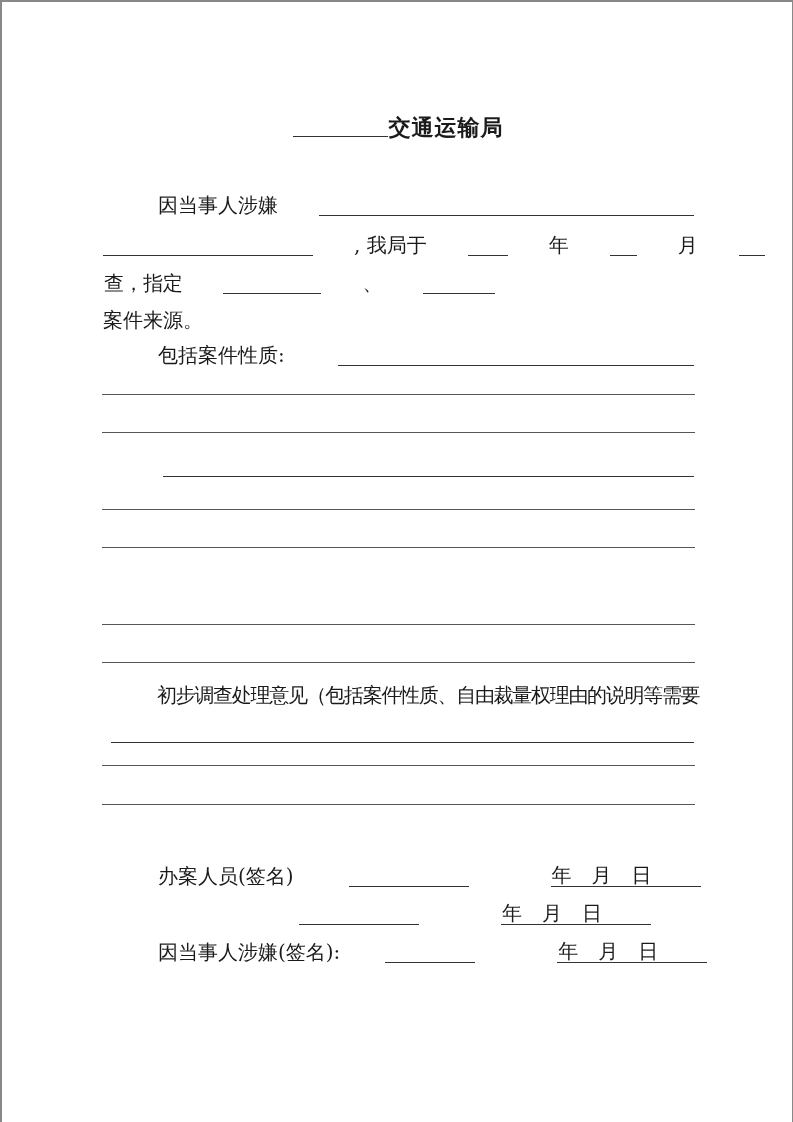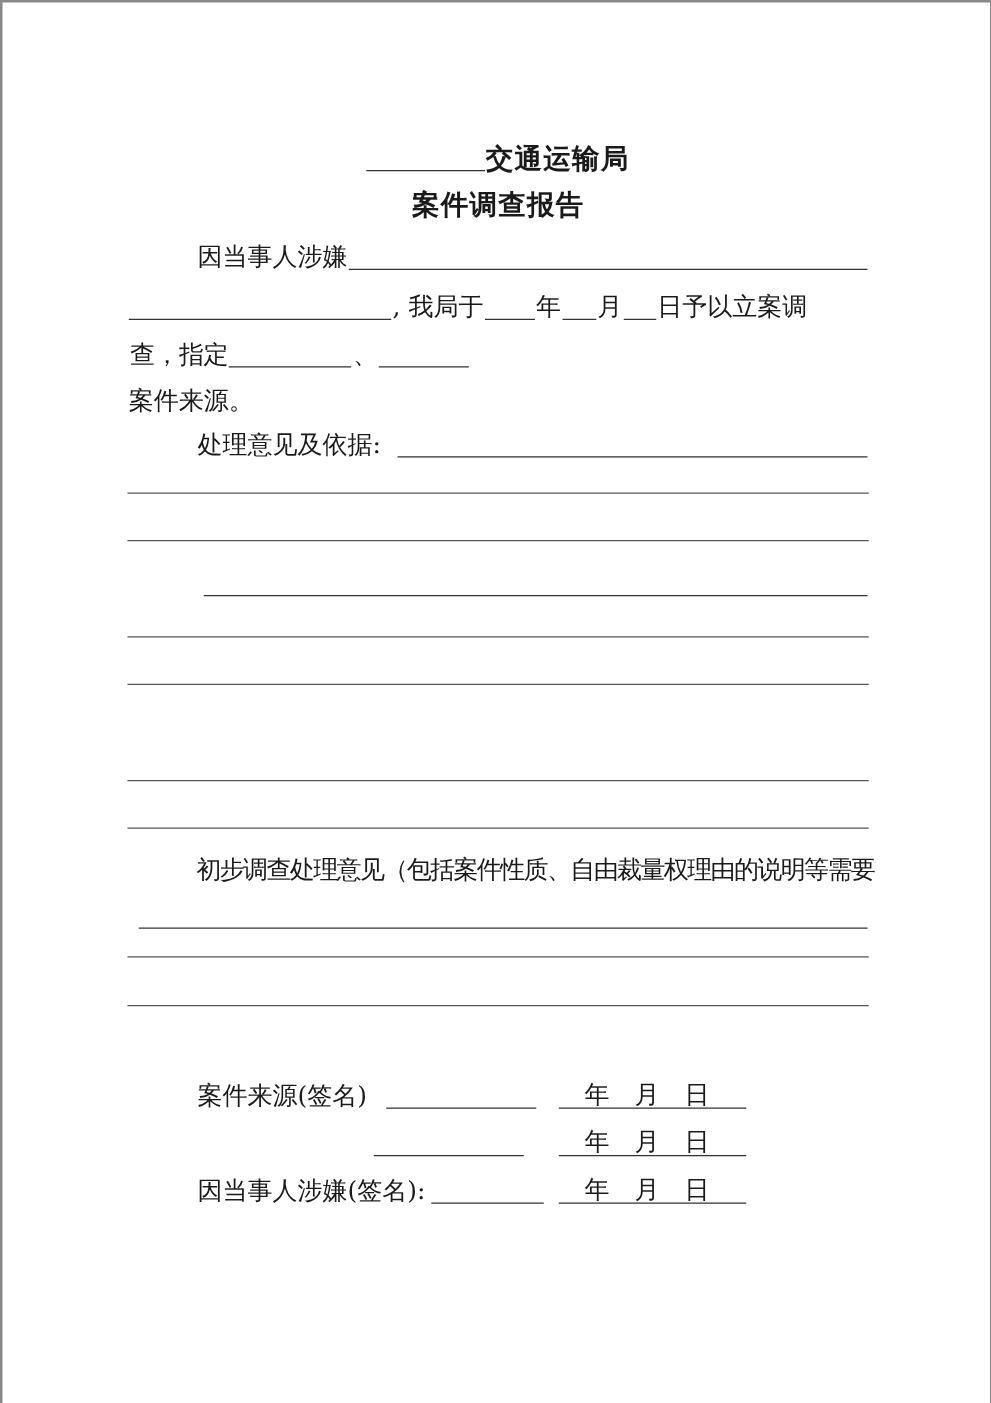--- a/index.html
+++ b/index.html
@@ -11,21 +11,21 @@
     background:#ffffff;
     font-family:"DejaVu Serif","Liberation Serif",serif;
     color:#1a1a1a;
     overflow:hidden;
   }
   .tline {
     position:absolute; left:100px; width:593px;
     height:28px; line-height:28px;
     font-size:20px; white-space:nowrap;
   }
-  .flex { display:flex; align-items:flex-start; }
+  .flex { display:flex; align-items:flex-start;gap:40px; }
   .flex > span { display:block; }
   .txt { line-height:28px; flex:0 0 auto; }
   .title {
     position:absolute; left:100px; width:593px;
     text-align:center; font-weight:bold;
     font-size:22px; line-height:32px; height:32px;
     letter-spacing:1px;
   }
   .u {
     display:inline-block; height:26px;
@@ -34,36 +34,35 @@
   }
   .u-fill { flex:1 1 auto; height:26px; border-bottom:1.2px solid #333; }
   .rule {
     position:absolute; left:100px; width:593px; height:0;
     border-top:1.5px solid #555;
   }
   .indent { padding-left:55px; }
   .dateline {
     flex:0 0 auto; width:150px; height:26px;
     border-bottom:1.2px solid #333;
-    text-align:center; padding-right:10px;
+    text-align:left; padding-right:10px;
     line-height:26px; font-size:20px;
   }
   .spacer { flex:1 1 auto; }
   .ls-tight { letter-spacing:-1.3px; }
   .ls-snug  { letter-spacing:-0.4px; }
 </style>
 </head>
 <body>
 
 <div class="page">
 
   <div class="title" style="top:108px">
     <span class="u" style="width:95px"></span><span>交通运输局</span>
   </div>
-  <div class="title" style="top:145px">案件调查报告</div>
 
   <div class="tline flex indent" style="top:187px">
     <span class="txt">因当事人涉嫌</span>
     <span class="u-fill"></span>
   </div>
 
   <div class="tline flex" style="top:227px">
     <span class="u" style="width:210px"></span>
     <span class="txt">, 我局于</span>
     <span class="u" style="width:40px"></span>
@@ -77,21 +76,21 @@
   <div class="tline flex" style="top:265px">
     <span class="txt ls-snug">查，指定</span>
     <span class="u" style="width:98px"></span>
     <span class="txt">、</span>
     <span class="u" style="width:72px"></span>
   </div>
 
   <div class="tline" style="top:303px">案件来源。</div>
 
   <div class="tline flex indent" style="top:337px">
-    <span class="txt">处理意见及依据:</span>
+    <span class="txt">包括案件性质:</span>
     <span class="u-fill" style="margin-left:12px"></span>
   </div>
   <div class="rule" style="top:392px"></div>
   <div class="rule" style="top:430px"></div>
 
   <div class="tline flex indent" style="top:448px">
     <span class="u-fill" style="margin-left:6px"></span>
   </div>
   <div class="rule" style="top:507px"></div>
   <div class="rule" style="top:545px"></div>
@@ -100,21 +99,21 @@
   <div class="rule" style="top:660px"></div>
 
   <div class="tline indent ls-tight" style="top:678px">初步调查处理意见（包括案件性质、自由裁量权理由的说明等需要</div>
   <div class="tline flex" style="top:714px">
     <span class="u-fill" style="margin-left:8px"></span>
   </div>
   <div class="rule" style="top:763px"></div>
   <div class="rule" style="top:802px"></div>
 
   <div class="tline flex indent" style="top:858px">
-    <span class="txt">案件来源(签名)</span>
+    <span class="txt">办案人员(签名)</span>
     <span class="u" style="width:120px;margin-left:14px"></span>
     <span class="spacer"></span>
     <span class="dateline" style="margin-right:97px">年　月　日</span>
   </div>
 
   <div class="tline flex" style="top:896px;padding-left:197px">
     <span class="u" style="width:120px"></span>
     <span class="spacer"></span>
     <span class="dateline" style="margin-right:97px">年　月　日</span>
   </div>

